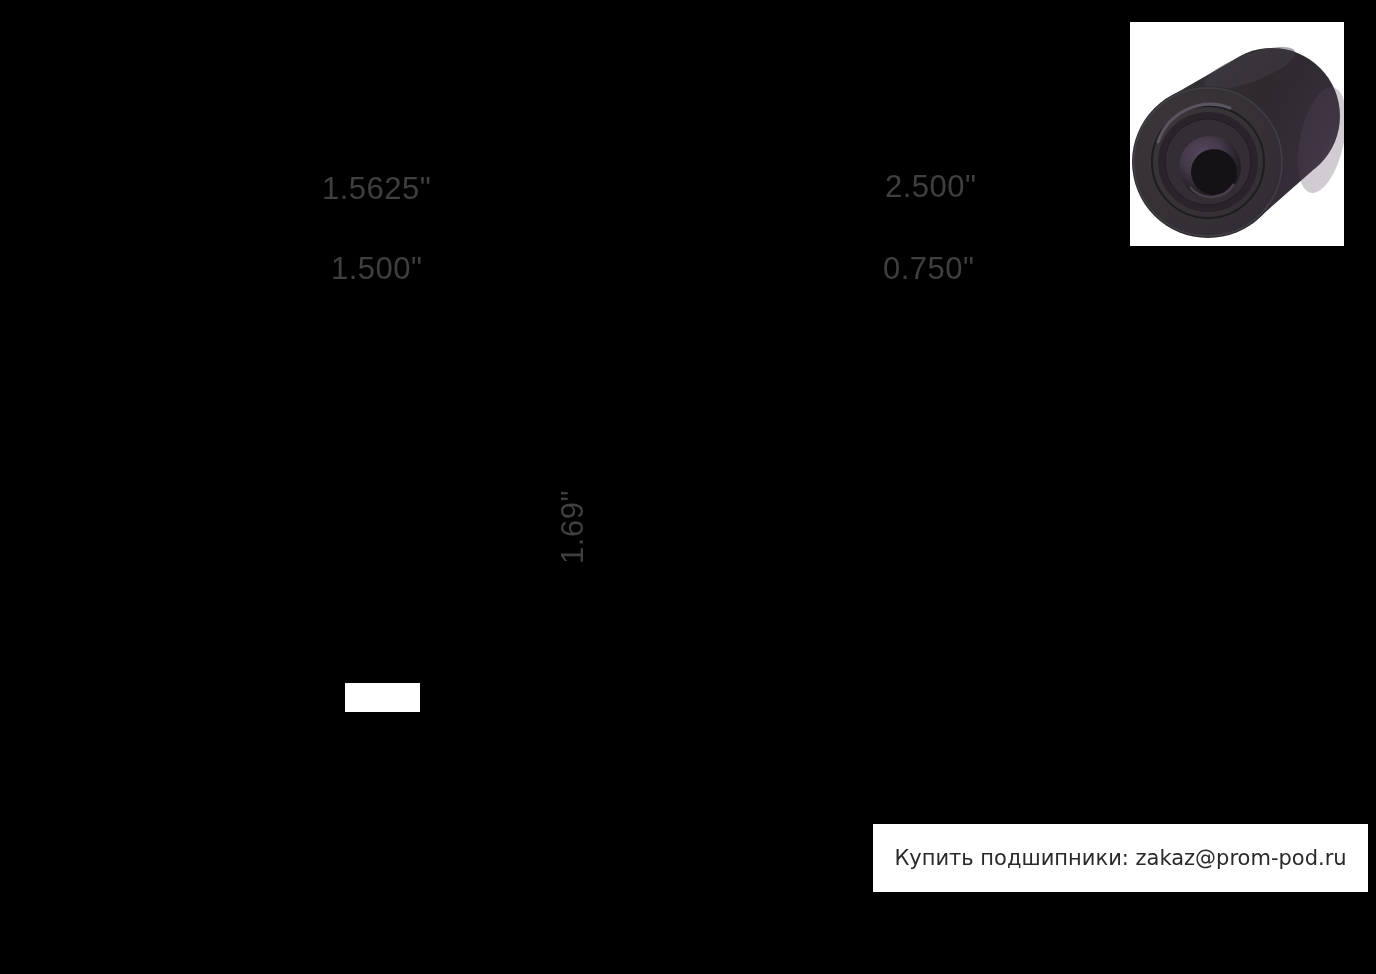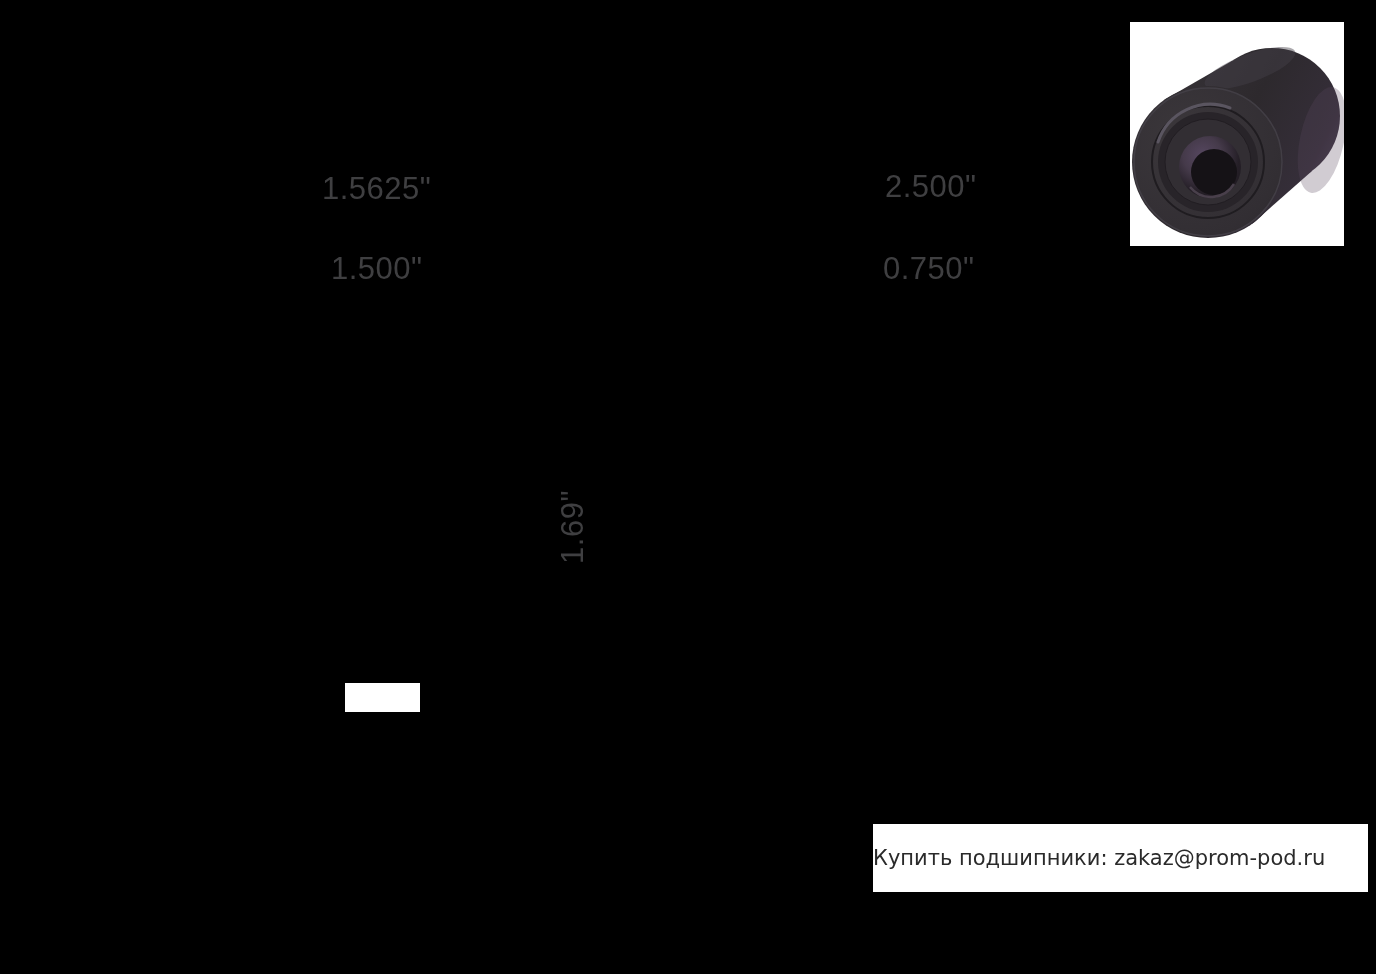--- a/index.html
+++ b/index.html
@@ -49,20 +49,21 @@
   }
   .product-photo svg { display: block; width: 214px; height: 224px; }
   
   .contact-bar {
     position: absolute;
     left: 873px; top: 824px;
     width: 495px; height: 68px;
     background: #ffffff;
     display: flex;
     align-items: center;
+    justify-content: center;
     font: 21px "DejaVu Sans", sans-serif;
     color: #2a2a2a;
     white-space: pre;
   }
 </style>
 </head>
 <body>
 
 <div class="canvas">
 

